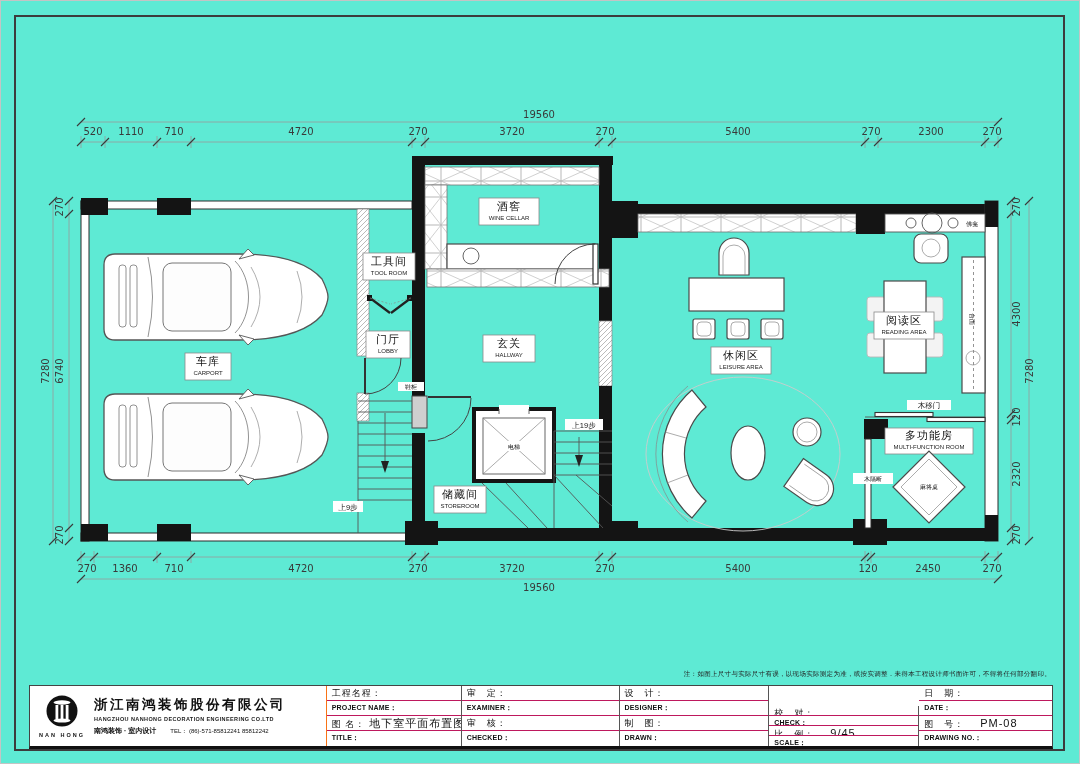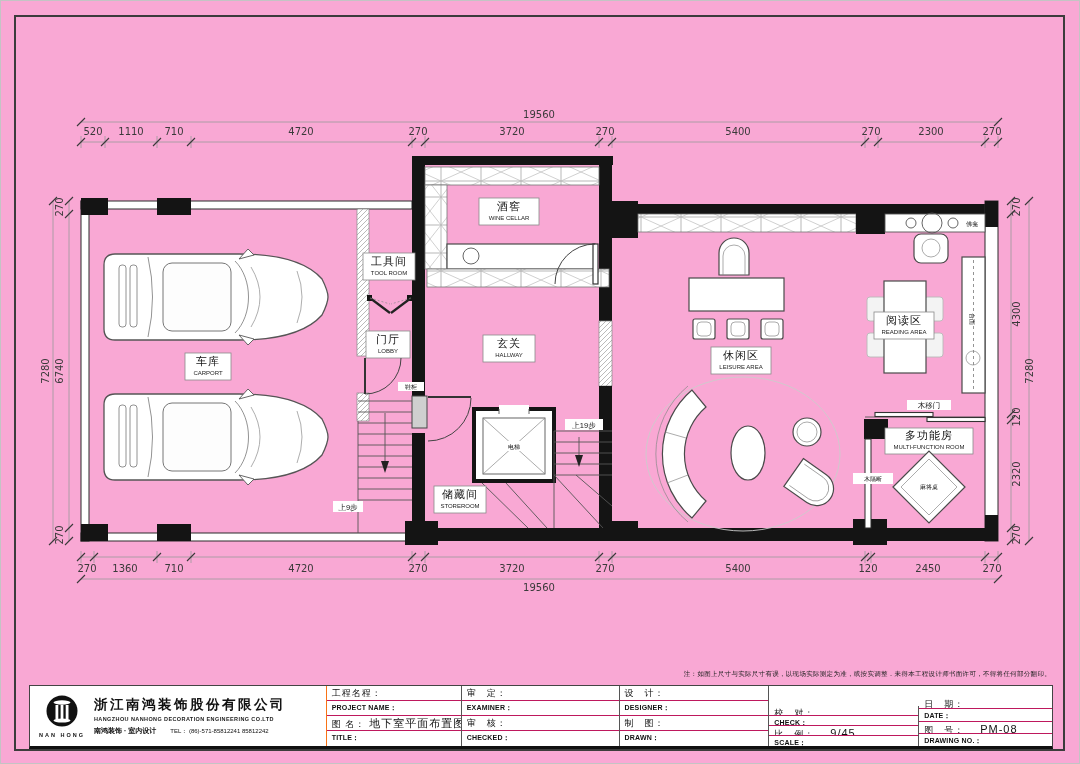--- a/index.html
+++ b/index.html
@@ -1,16 +1,16 @@
 <!DOCTYPE html>
 <html><head>
 <meta charset="utf-8">
 <style>
   html,body{margin:0;padding:0;background:#e8e8e8;}
-  .page{position:relative;width:1080px;height:764px;background:#f9a8d4;border:1px solid #c4c4c4;
+  .page{position:relative;width:1080px;height:764px;background:#5eead4;border:1px solid #c4c4c4;
         box-sizing:border-box;font-family:"Liberation Sans","DejaVu Sans",sans-serif;overflow:hidden;}
   .inner-frame{position:absolute;left:13px;top:14px;right:14px;bottom:12px;border:2px solid #3c3c3c;pointer-events:none;}
   .plan-svg{position:absolute;left:0;top:0;}
 
   
   .dim{font-size:10px;fill:#3a3a3a;text-anchor:middle;font-family:"DejaVu Sans","Liberation Sans",sans-serif;}
   .cnl{font-size:11px;fill:#141414;text-anchor:middle;letter-spacing:1px;}
   .enl{font-size:6px;fill:#222;text-anchor:middle;}
   .ann{font-size:7.5px;fill:#141414;text-anchor:middle;}
   .ann-s{font-size:6px;fill:#141414;text-anchor:middle;}
@@ -33,21 +33,21 @@
   .tb-logo-cell{width:297px;border-right:1px solid #f97316;box-sizing:border-box;display:flex;align-items:center;}
   .logo-wrap{width:64px;text-align:center;}
   .logo-text{font-size:5.5px;letter-spacing:2px;color:#111;margin-top:-2px;font-weight:bold;}
   .company-text{flex:1;padding-right:4px;}
   .company-cn{font-size:13.5px;font-weight:bold;letter-spacing:2.5px;color:#111;white-space:nowrap;}
   .company-en{font-size:5.5px;color:#222;letter-spacing:0.4px;margin-top:2px;font-weight:bold;}
   .company-row{display:flex;gap:14px;margin-top:4px;align-items:baseline;}
   .company-slogan{font-size:7px;color:#111;font-weight:bold;}
   .company-tel{font-size:6px;color:#111;}
   .tb-col{border-right:1px solid #555;box-sizing:border-box;display:flex;flex-direction:column;}
-  .tb-col.last{border-right:none;margin-top:11px;}
+  .tb-col.last{border-right:none;}
   .w1{width:135px;}.w2{width:158px;}.w3{width:150px;}.w4{width:150px;margin-top:20px;}.w5{width:133px;}
   .tb-row{height:15px;line-height:14px;border-bottom:1px solid #be185d;padding-left:5px;box-sizing:border-box;
           white-space:nowrap;overflow:hidden;color:#111;}
   .tb-row:last-child{border-bottom:none;}
   .cnr{font-size:9px;letter-spacing:1px;}
   .enr{font-size:7px;font-weight:bold;letter-spacing:0.2px;}
   .tb-val{margin-left:16px;font-size:11px;letter-spacing:1px;}
 </style>
 </head>
 <body>

